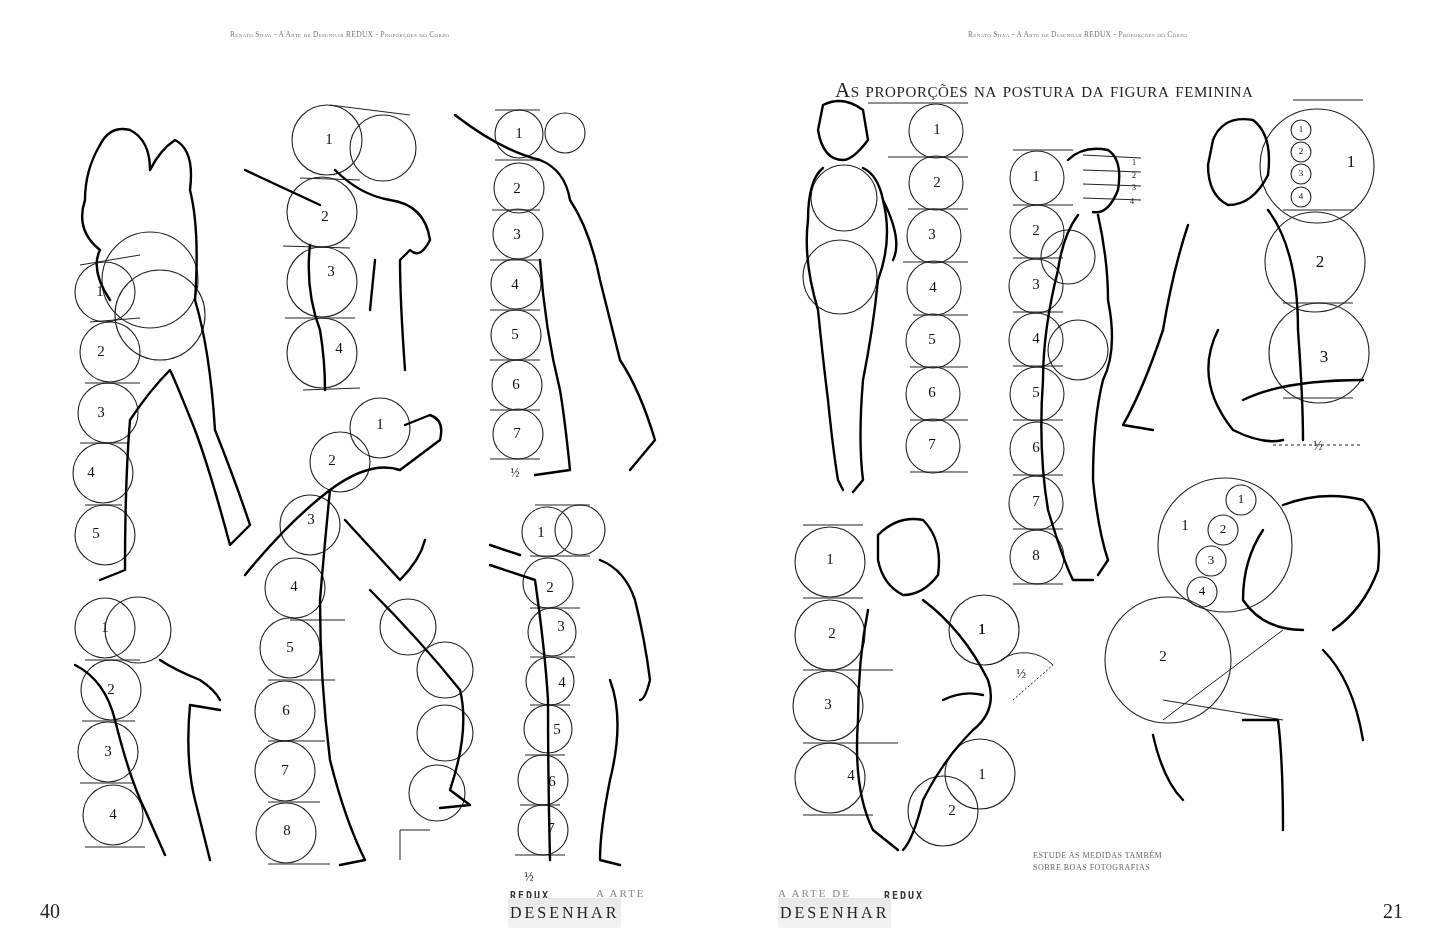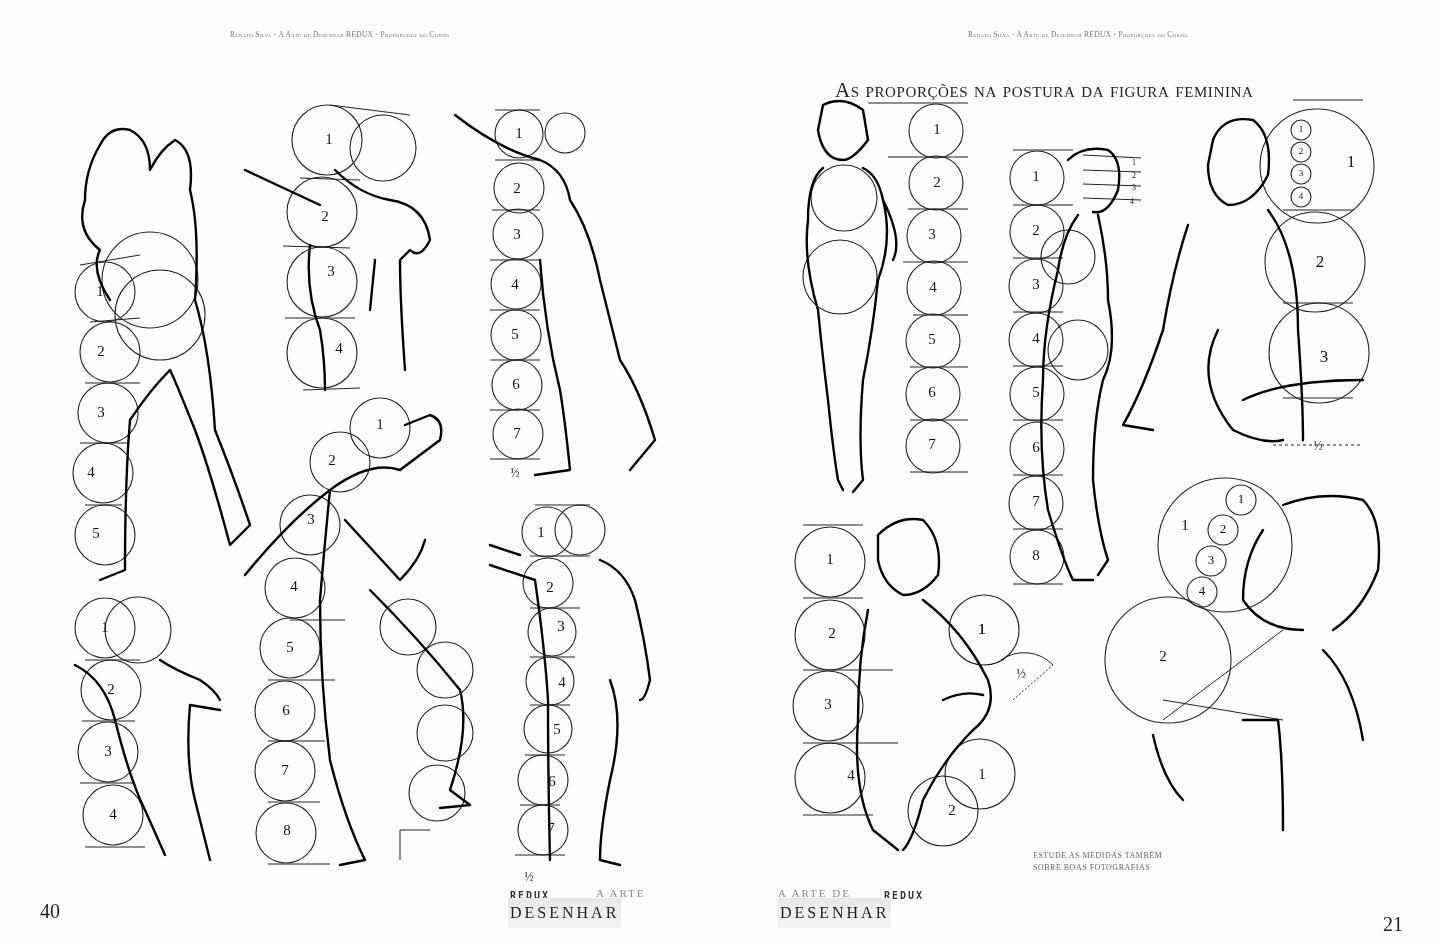--- a/index.html
+++ b/index.html
@@ -8,21 +8,21 @@
   .page.left { left:0; }
   .page.right { left:723px; }
   .running-head { position:absolute; top:30px; font-size:7.5px; color:#777; letter-spacing:0.3px; font-variant:small-caps; font-family:"Liberation Serif", serif; }
   .page.left .running-head { left:230px; }
   .page.right .running-head { left:245px; }
   .title { position:absolute; top:56px; font-size:21px; font-variant:small-caps; letter-spacing:0.6px; color:#222; font-family:"Liberation Serif", serif; white-space:nowrap; }
   .page.left .title { left:104px; }
   .page.right .title { left:112px;margin-top:22px; }
   .page-number { position:absolute; top:900px; font-size:20px; color:#222; font-family:"Liberation Serif", serif; }
   .page.left .page-number { left:40px; }
-  .page.right .page-number { left:660px;margin-top:13px; }
+  .page.right .page-number { left:660px; }
   .logo { position:absolute; top:888px; width:160px; height:34px; font-family:"Liberation Serif", serif; }
   .page.left .logo { left:508px; }
   .page.right .logo { left:55px; }
   .logo .redux { position:absolute; top:2px; font-size:10px; font-weight:bold; letter-spacing:2px; color:#333; font-family:"DejaVu Sans Mono", monospace; }
   .logo .arte { position:absolute; top:-1px; font-size:11px; letter-spacing:2px; color:#888; }
   .logo .desenhar { position:absolute; top:10px; left:0; font-size:16px; letter-spacing:3px; color:#222; background:linear-gradient(#e8e8e8,#f4f4f4); padding:4px 2px; line-height:22px; }
   .page.left .logo .redux { left:2px; }
   .page.left .logo .arte { left:88px; }
   .page.right .logo .arte { left:0; }
   .page.right .logo .redux { left:106px; }

